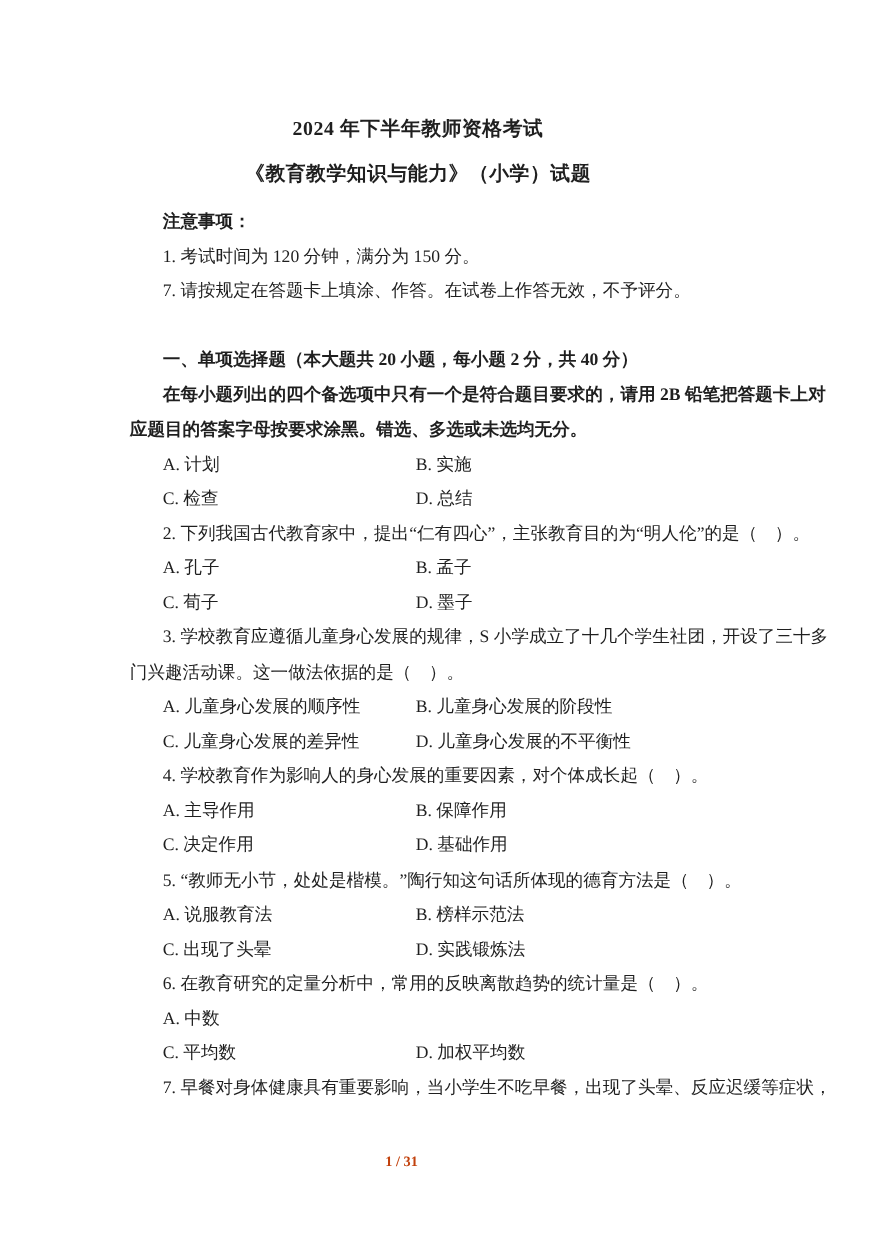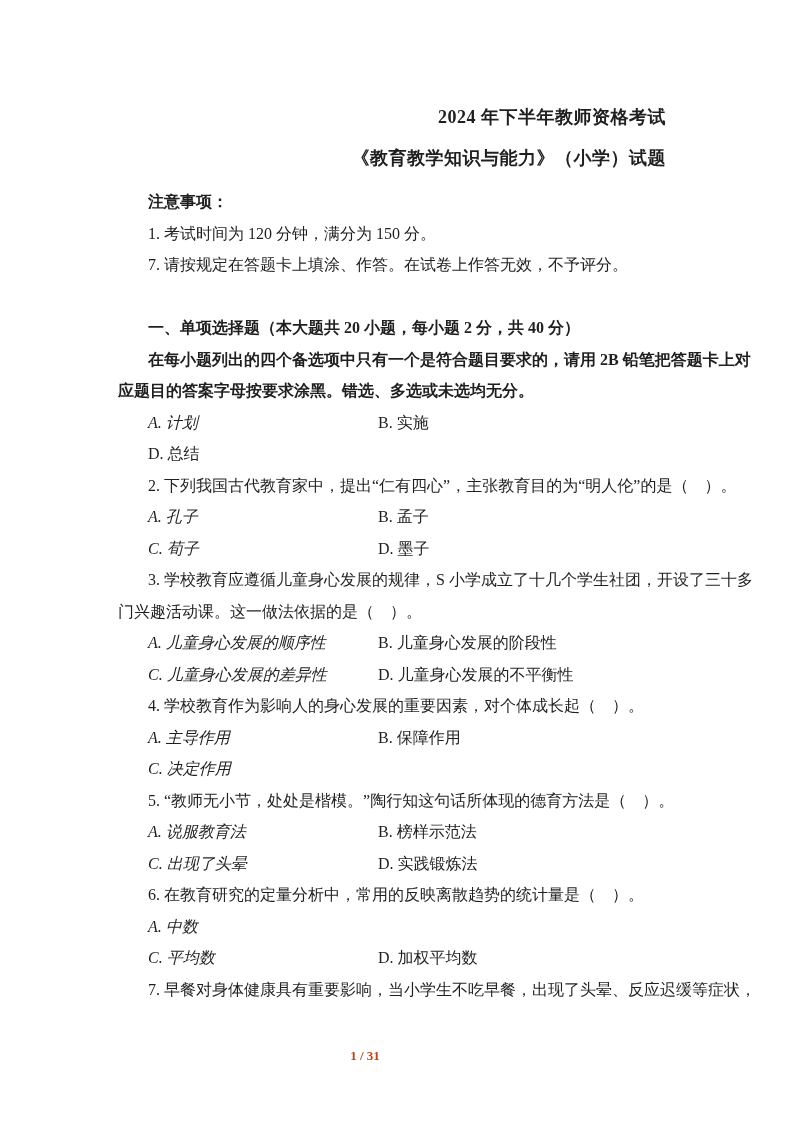--- a/index.html
+++ b/index.html
@@ -10,42 +10,42 @@
     background: #ffffff;
     box-sizing: border-box;
     padding: 104px 110px 0 118px;
     font-family: "Liberation Serif", "DejaVu Serif", serif;
     color: #1f1f1f;
     overflow: hidden;
   }
   .title {
     font-size: 18px;
     font-weight: bold;
-    text-align: right;
+    text-align: center;
     line-height: 26px;
     margin: 0 0 15px 0;
     position: relative;
     right: 24px;
     letter-spacing: 0.5px;
   }
   .line {
     font-size: 16px;
     line-height: 31.5px;
     white-space: nowrap;
   }
   .bold { font-weight: bold; }
   .indent { padding-left: 30px; }
   .spacer { height: 31.5px; }
   .opt-row {
     display: flex;
     padding-left: 30px;
     font-size: 16px;
     line-height: 31.5px;
   }
-  .opt-left { flex: 0 0 230px; width: 230px; font-style: italic; }
+  .opt-left { flex: 0 0 230px; width: 230px; }
   .opt-right { flex: 1 1 auto; }
   .footer {
     position: absolute;
     left: 0;
     top: 1048px;
     width: 800px;
     box-sizing: border-box;
     padding-right: 70px;
     text-align: center;
     font-size: 13px;
@@ -69,20 +69,21 @@
 
   <div class="line bold indent">一、单项选择题（本大题共 20 小题，每小题 2 分，共 40 分）</div>
   <div class="line bold indent">在每小题列出的四个备选项中只有一个是符合题目要求的，请用 2B 铅笔把答题卡上对</div>
   <div class="line bold">应题目的答案字母按要求涂黑。错选、多选或未选均无分。</div>
 
   <div class="opt-row">
     <div class="opt-left">A. 计划</div>
     <div class="opt-right">B. 实施</div>
   </div>
   <div class="opt-row">
+    <div class="opt-left">C. 检查</div>
     <div class="opt-right">D. 总结</div>
   </div>
 
   <div class="line indent">2. 下列我国古代教育家中，提出“仁有四心”，主张教育目的为“明人伦”的是（　）。</div>
   <div class="opt-row">
     <div class="opt-left">A. 孔子</div>
     <div class="opt-right">B. 孟子</div>
   </div>
   <div class="opt-row">
     <div class="opt-left">C. 荀子</div>
@@ -100,20 +101,21 @@
     <div class="opt-right">D. 儿童身心发展的不平衡性</div>
   </div>
 
   <div class="line indent">4. 学校教育作为影响人的身心发展的重要因素，对个体成长起（　）。</div>
   <div class="opt-row">
     <div class="opt-left">A. 主导作用</div>
     <div class="opt-right">B. 保障作用</div>
   </div>
   <div class="opt-row">
     <div class="opt-left">C. 决定作用</div>
+    <div class="opt-right">D. 基础作用</div>
   </div>
 
   <div class="line indent">5. “教师无小节，处处是楷模。”陶行知这句话所体现的德育方法是（　）。</div>
   <div class="opt-row">
     <div class="opt-left">A. 说服教育法</div>
     <div class="opt-right">B. 榜样示范法</div>
   </div>
   <div class="opt-row">
     <div class="opt-left">C. 出现了头晕</div>
     <div class="opt-right">D. 实践锻炼法</div>

